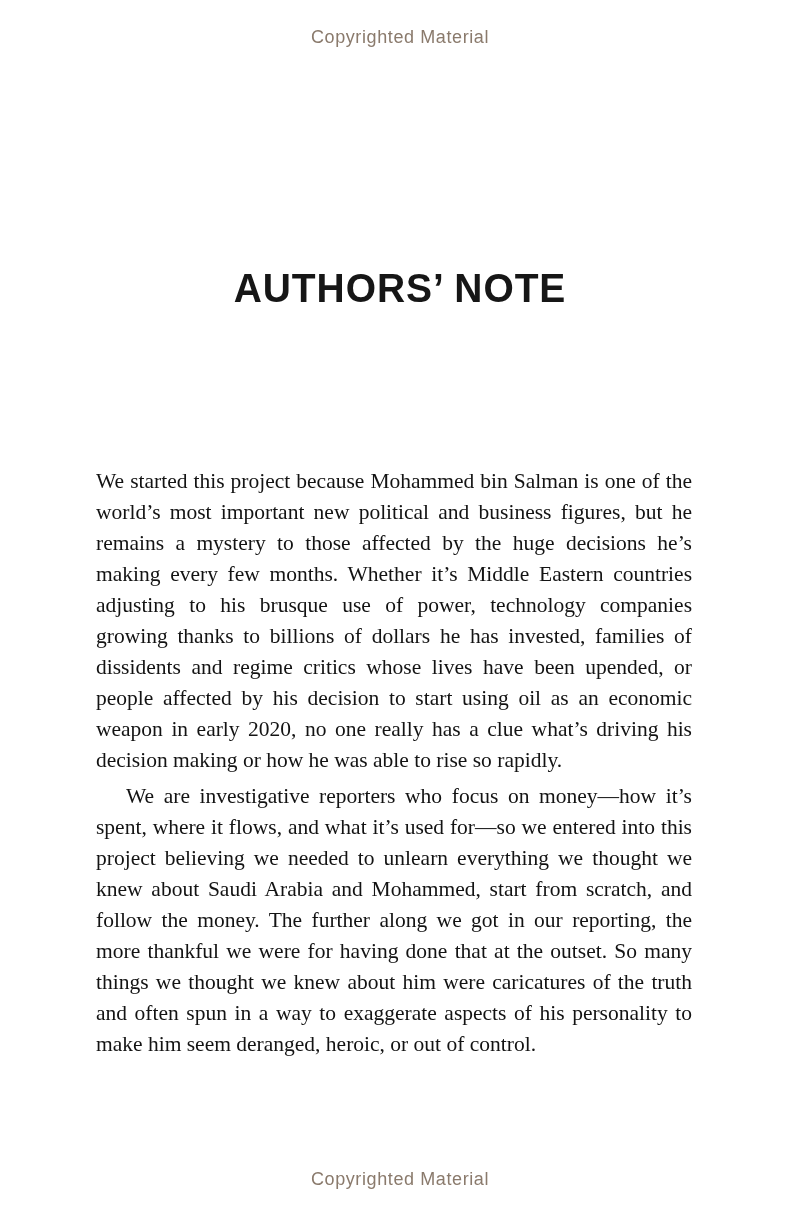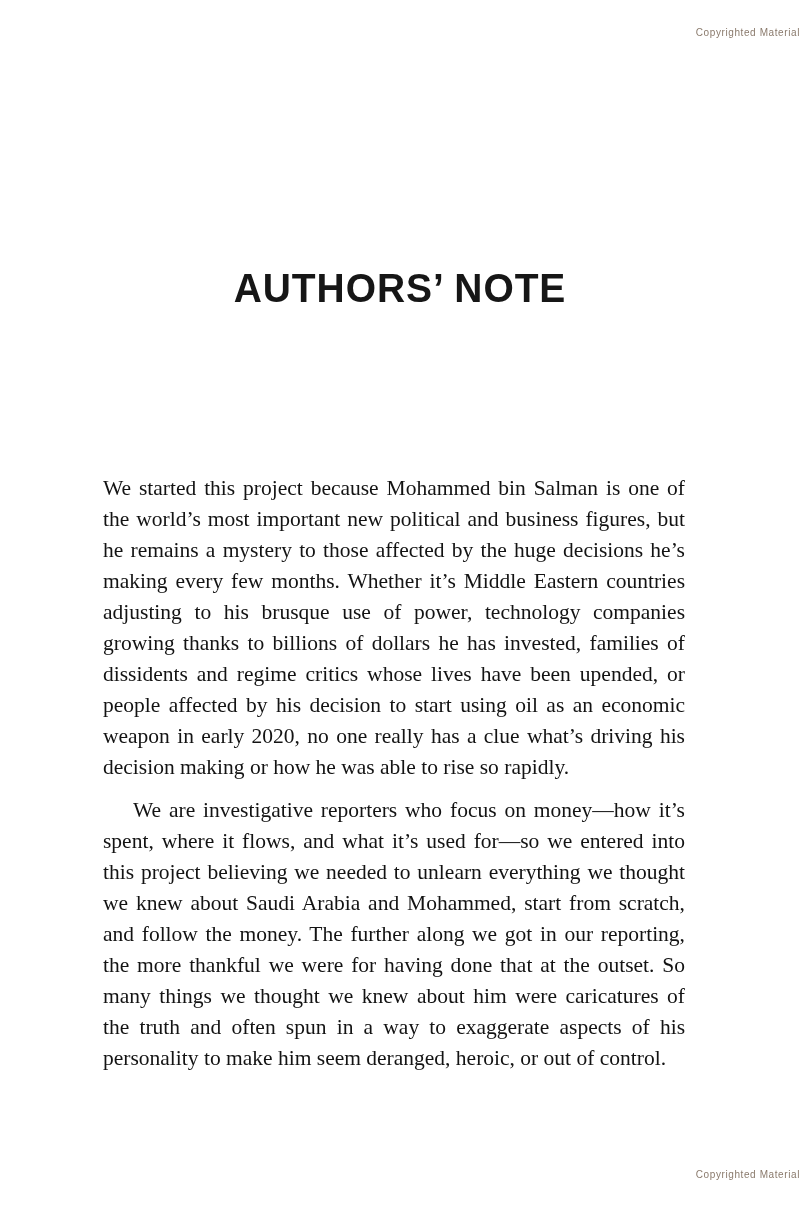--- a/index.html
+++ b/index.html
@@ -12,23 +12,23 @@
     width: 800px;
     height: 1212px;
     background: #ffffff;
     overflow: hidden;
     font-family: "Liberation Serif", serif;
   }
   .copyright-notice {
     position: absolute;
     left: 0;
     right: 0;
-    text-align: right;
+    text-align: center;
     font-family: "Liberation Sans", sans-serif;
-    font-size: 10px;
+    font-size: 18px;
     letter-spacing: 0.6px;
     color: #8a7a6c;
   }
   .copyright-top { top: 27px; }
   .copyright-bottom { top: 1169px; }
   .chapter-title {
     position: absolute;
     top: 265px;
     left: 0;
     right: 0;
@@ -46,21 +46,21 @@
     top: 461px;
     left: 91px;
     width: 606px;
     font-family: "Liberation Serif", serif;
     font-size: 21.5px;
     line-height: 31px;
     color: #131313;
     text-align: justify;
   }
   .body-text p {
-    margin: 12px;
+    margin: 5px;
     padding: 0;
   }
   .body-text p.indented {
     text-indent: 30px;
   }
 </style>
 </head>
 <body>
 
 <div class="page">

